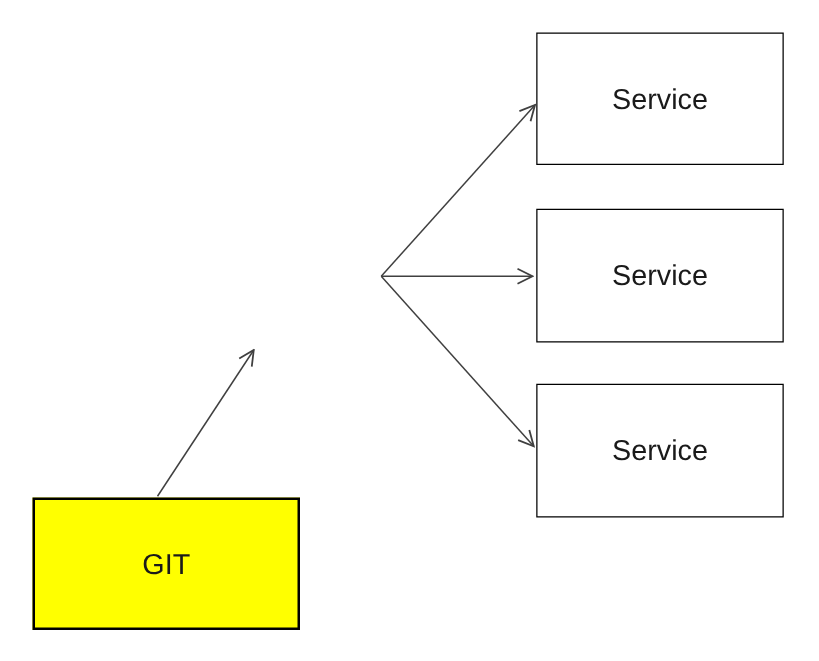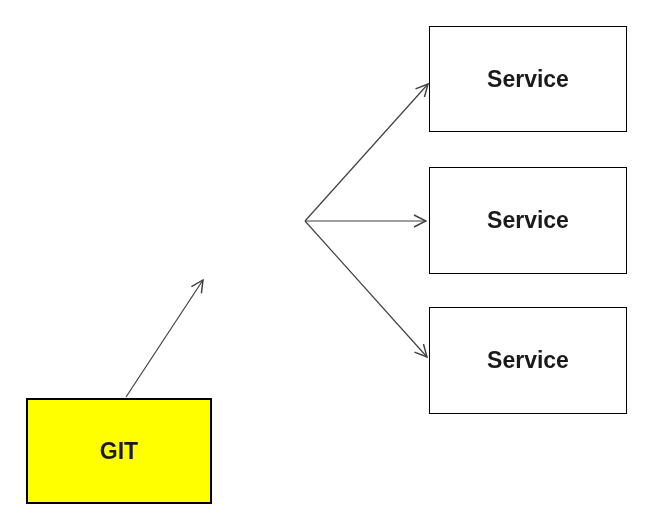--- a/index.html
+++ b/index.html
@@ -22,30 +22,29 @@
     align-items: center;
     justify-content: center;
     background: #ffffff;
     border: 1px solid #000000;
   }
   .node .label {
     color: #1a1a1a;
     font-size: 23px;
     letter-spacing: 0px;
     white-space: nowrap;
-    font-weight: bold;
   }
   .node--config {
     left: 104px; top: 166px;
     width: 200px; height: 111px;
     border-width: 2px;
   }
   .node--git {
     left: 26px; top: 398px;
-    width: 186px; height: 106px;
+    width: 214px; height: 106px;
     border-width: 2px;
     text-align: right;
   }
   .node--service1 {
     left: 429px; top: 26px;
     width: 198px; height: 106px;
     border-width: 1px;
   }
   .node--service2 {
     left: 429px; top: 167px;

